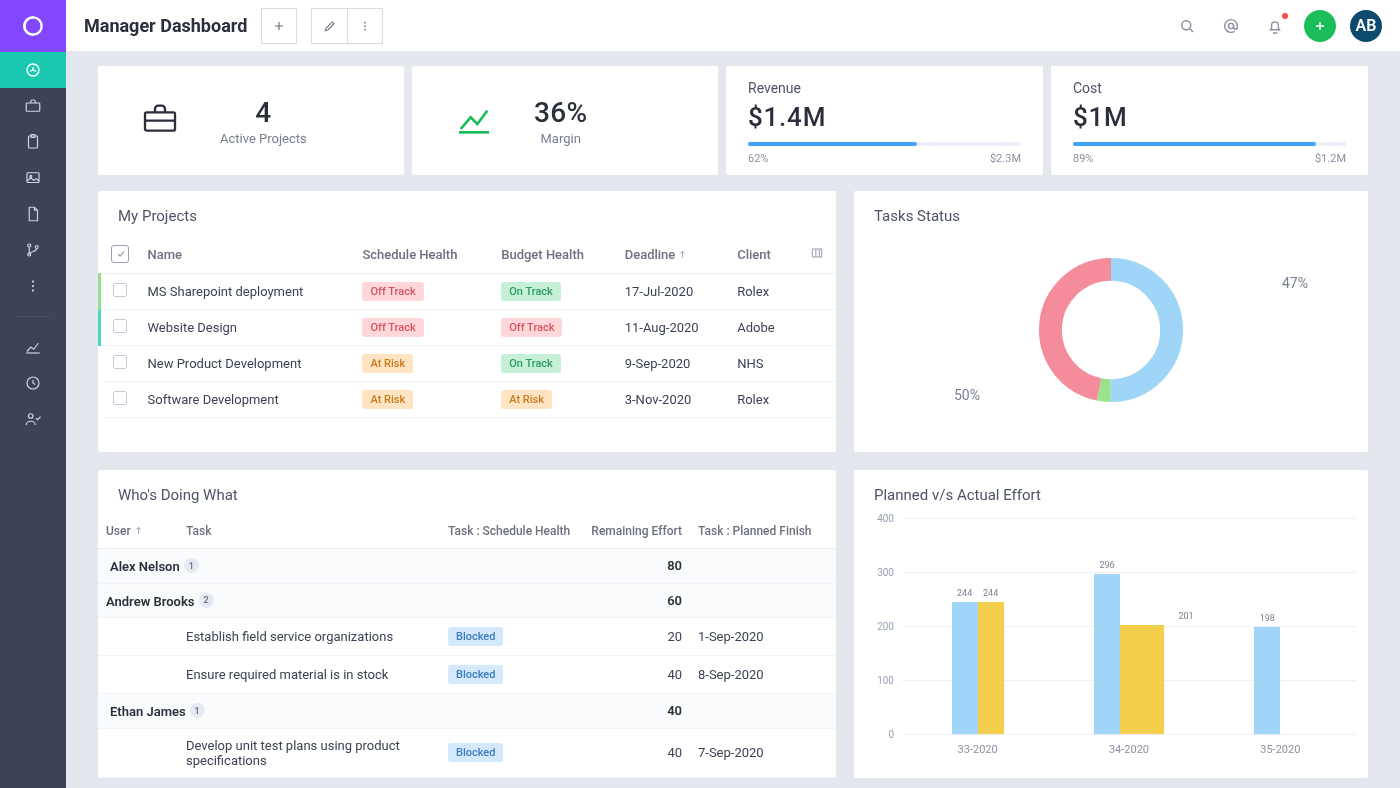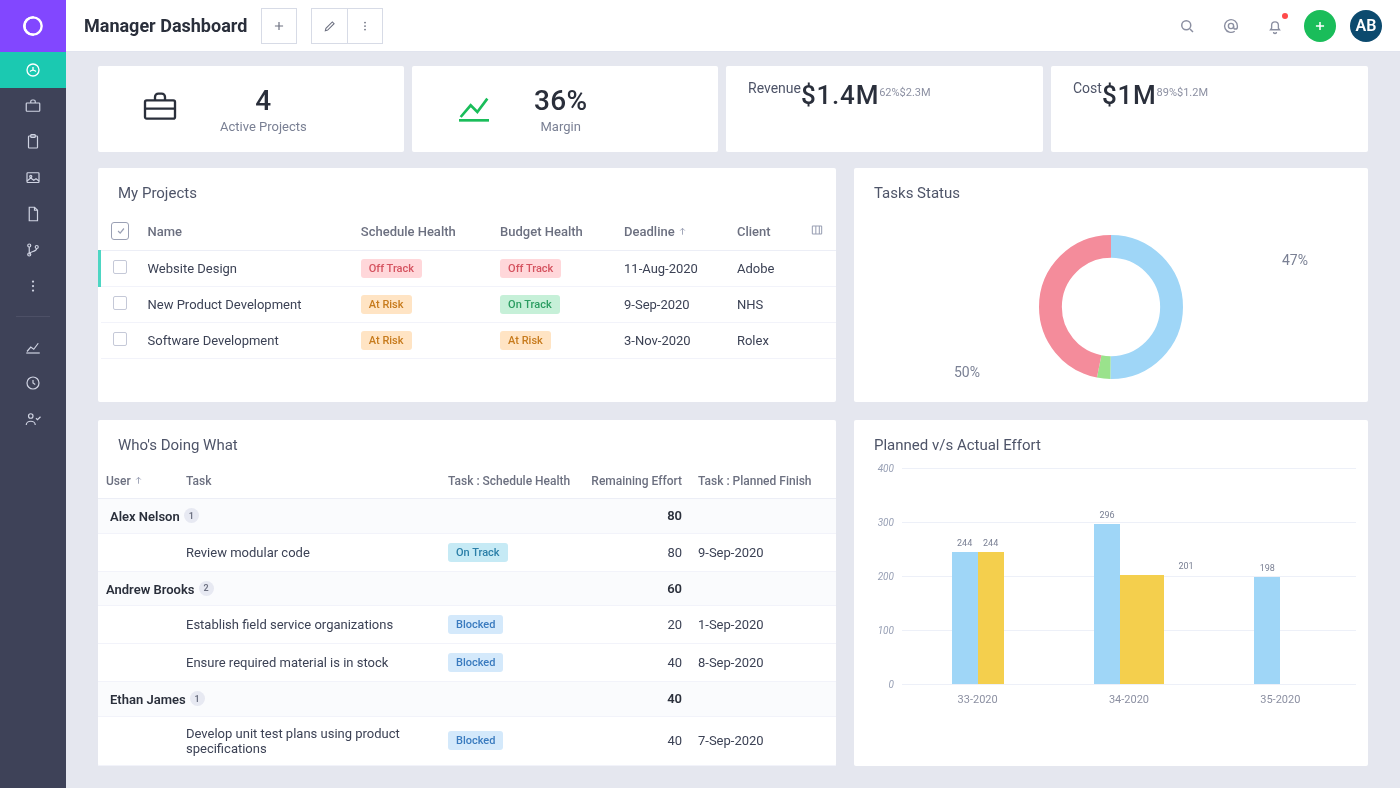--- a/index.html
+++ b/index.html
@@ -38,21 +38,21 @@
   .kpis { display:flex; gap: 8px; margin-bottom:16px; }
   .kpi-card { background:#fff; border-radius:2px; padding:18px 22px; display:flex; align-items:center; }
   .kpi-a { width: 306px; justify-content:flex-start; gap:40px; }
   .kpi-b { width: 306px; justify-content:flex-start; gap:40px; }
   .kpi-a .icon, .kpi-b .icon { color:#2a2f3b; }
   .kpi-a .icon svg, .kpi-b .icon svg{ width:40px; height:40px; }
   .kpi-b .icon { color:#1abd5a; }
   .kpi-val { text-align:center; }
   .kpi-val .num { font-size:28px; font-weight:500; color:#2a2f3b; letter-spacing:0.01em;}
   .kpi-val .lab { font-size:13px; color:#7a8094; margin-top:2px;}
-  .kpi-wide { flex:1; flex-direction:row; align-items:stretch; padding: 14px 22px 10px; }
+  .kpi-wide { flex:1; flex-direction:column; align-items:stretch; padding: 14px 22px 10px; }
   .kpi-wide .title { font-size:14px; color:#4e5468; margin-bottom:6px;}
   .kpi-wide .big { font-size:26px; font-weight:500; color:#2a2f3b; letter-spacing:0.03em; margin-bottom:10px;}
   .progress-wrap { height:4px; background:#edf0f8; border-radius:2px; position:relative; }
   .progress-wrap .bar { position:absolute; left:0; top:0; bottom:0; background:#3ea2ff; border-radius:2px;}
   .kpi-wide .meta { display:flex; justify-content:space-between; font-size:11px; color:#8c90a2; margin-top:6px;}
 
   
   .row2 { display:flex; gap: 18px; margin-bottom:18px; }
   .col-left { flex: 1 1 730px; }
   .col-right { width: 514px; flex-shrink:0; }
@@ -88,21 +88,21 @@
 
   
   .who thead th { text-align:left; font-weight:500; color:#6c7080; padding:10px 8px; border-bottom:1px solid #eceef6; font-size:12px;}
   .who { width:100%; border-collapse:collapse; font-size:13px; }
   .who td { padding:9px 8px; border-bottom:1px solid #f2f3fa; color:#3c4255;}
   .who .grp td { font-weight:600; color:#2a2f3b; background:#fafbfd;}
   .badge-n { display:inline-flex; align-items:center; justify-content:center; width:15px; height:15px; font-size:9px; border-radius:50%; background:#e7e9f2; color:#6c7080; margin-left:4px; vertical-align:2px;}
 
   
   .bars { position:relative; height: 250px; padding: 4px 16px 30px 50px; }
-  .bars .y-tick { position:absolute; left:0; font-size:10px; color:#98a0b5; width:40px; text-align:right; transform:translateY(-50%);font-style:italic;}
+  .bars .y-tick { position:absolute; left:0; font-size:10px; color:#98a0b5; width:40px; text-align:right; transform:translateY(-50%);}
   .bars .grid   { position:absolute; left:48px; right:12px; border-top:1px solid #edf0f8; }
   .bars .plot   { position:absolute; left:48px; right:12px; bottom:30px; top:4px; display:flex; }
   .xgroup { flex:1; display:flex; align-items:flex-end; justify-content:center; gap:0;}
   .bar { width:26px; position:relative;}
   .bar.blue{ background:#9fd6f7;}
   .bar.yellow{ background:#f4cf4d;}
   .bar .bval { position:absolute; top:-14px; width:100%; text-align:center; font-size:9px; color:#7a8094;}
   .xlab { position:absolute; bottom:8px; left:48px; right:12px; display:flex;}
   .xlab span{ flex:1; text-align:center; font-size:11px; color:#8c90a2;}
 
@@ -301,20 +301,29 @@
                       <path d="M12 19V5M7 10l5-5 5 5"></path>
                     </svg></th>
               <th>Client</th>
               <th><span class="cols-ic"><svg viewBox="0 0 24 24" fill="none" stroke="currentColor" stroke-width="1.8">
                         <rect x="4" y="5" width="16" height="14" rx="1"></rect>
                         <path d="M10 5v14M16 5v14"></path>
                       </svg></span></th>
             </tr>
               </thead>
             <tbody id="proj-body">
+                <tr class="row-accent accent-green">
+                  <td><span class="chk"></span></td>
+                  <td>MS Sharepoint deployment</td>
+                  <td><span class="pill p-off">Off Track</span></td>
+                  <td><span class="pill p-on">On Track</span></td>
+                  <td>17-Jul-2020</td>
+                  <td>Rolex</td>
+                  <td></td>
+                </tr>
                 <tr class="row-accent accent-teal">
                   <td><span class="chk"></span></td>
                   <td>Website Design</td>
                   <td><span class="pill p-off">Off Track</span></td>
                   <td><span class="pill p-off">Off Track</span></td>
                   <td>11-Aug-2020</td>
                   <td>Adobe</td>
                   <td></td>
                 </tr>
                 <tr class="row-accent ">
@@ -367,28 +376,20 @@
               <th style="width:110px; text-align:right;">Remaining Effort</th>
               <th style="width:130px;margin-left:24px;">Task : Planned Finish</th>
               <th style="width:12px;"></th>
             </tr>
               </thead>
             <tbody id="who-body">
                 <tr class="grp">
                   <td colspan="3" style="padding-left:12px;">Alex Nelson<span class="badge-n">1</span></td>
                   <td style="text-align:right;">80</td>
                   <td></td>
-                  <td></td>
-                </tr>
-                <tr>
-                  <td></td>
-                  <td>Review modular code</td>
-                  <td><span class="pill p-onc">On Track</span></td>
-                  <td style="text-align:right;">80</td>
-                  <td>9-Sep-2020</td>
                   <td></td>
                 </tr>
                 <tr class="grp">
                   <td colspan="3" style="">Andrew Brooks<span class="badge-n">2</span></td>
                   <td style="text-align:right;">60</td>
                   <td></td>
                   <td></td>
                 </tr>
                 <tr>
                   <td></td>

